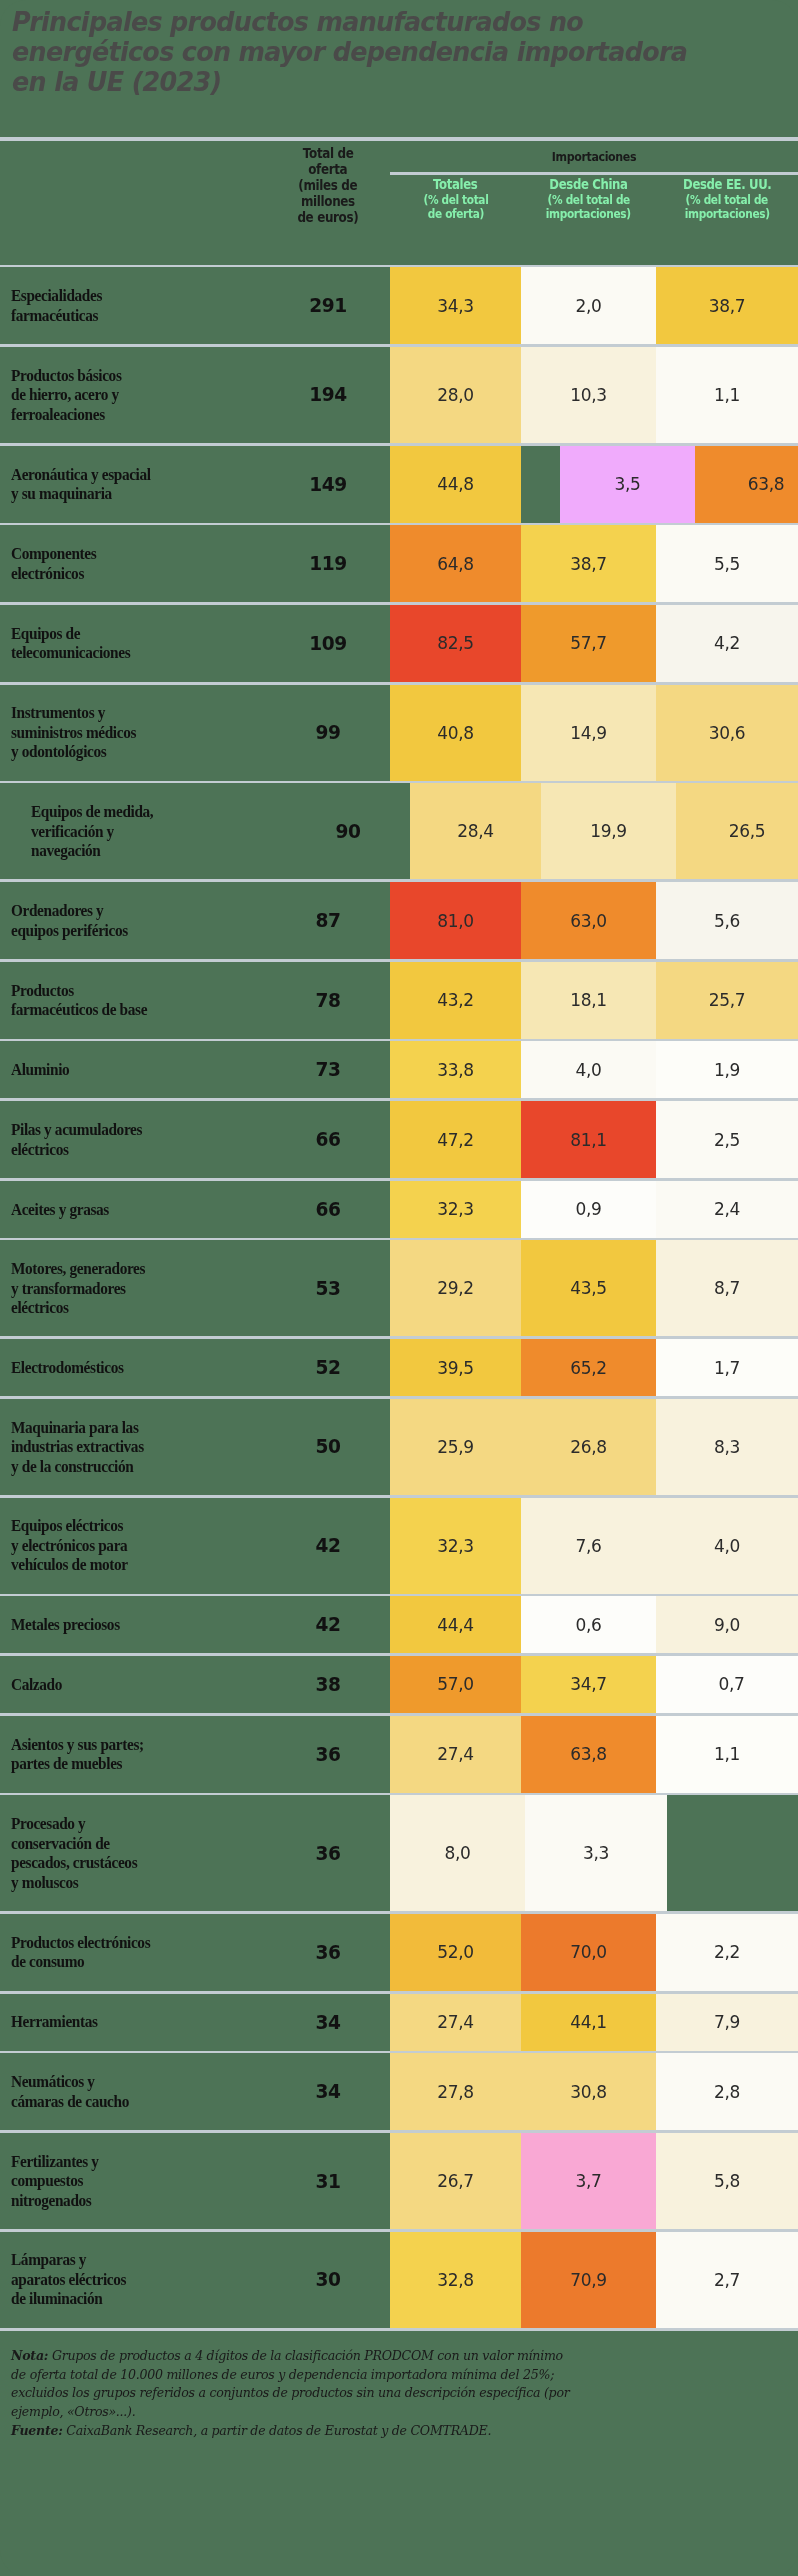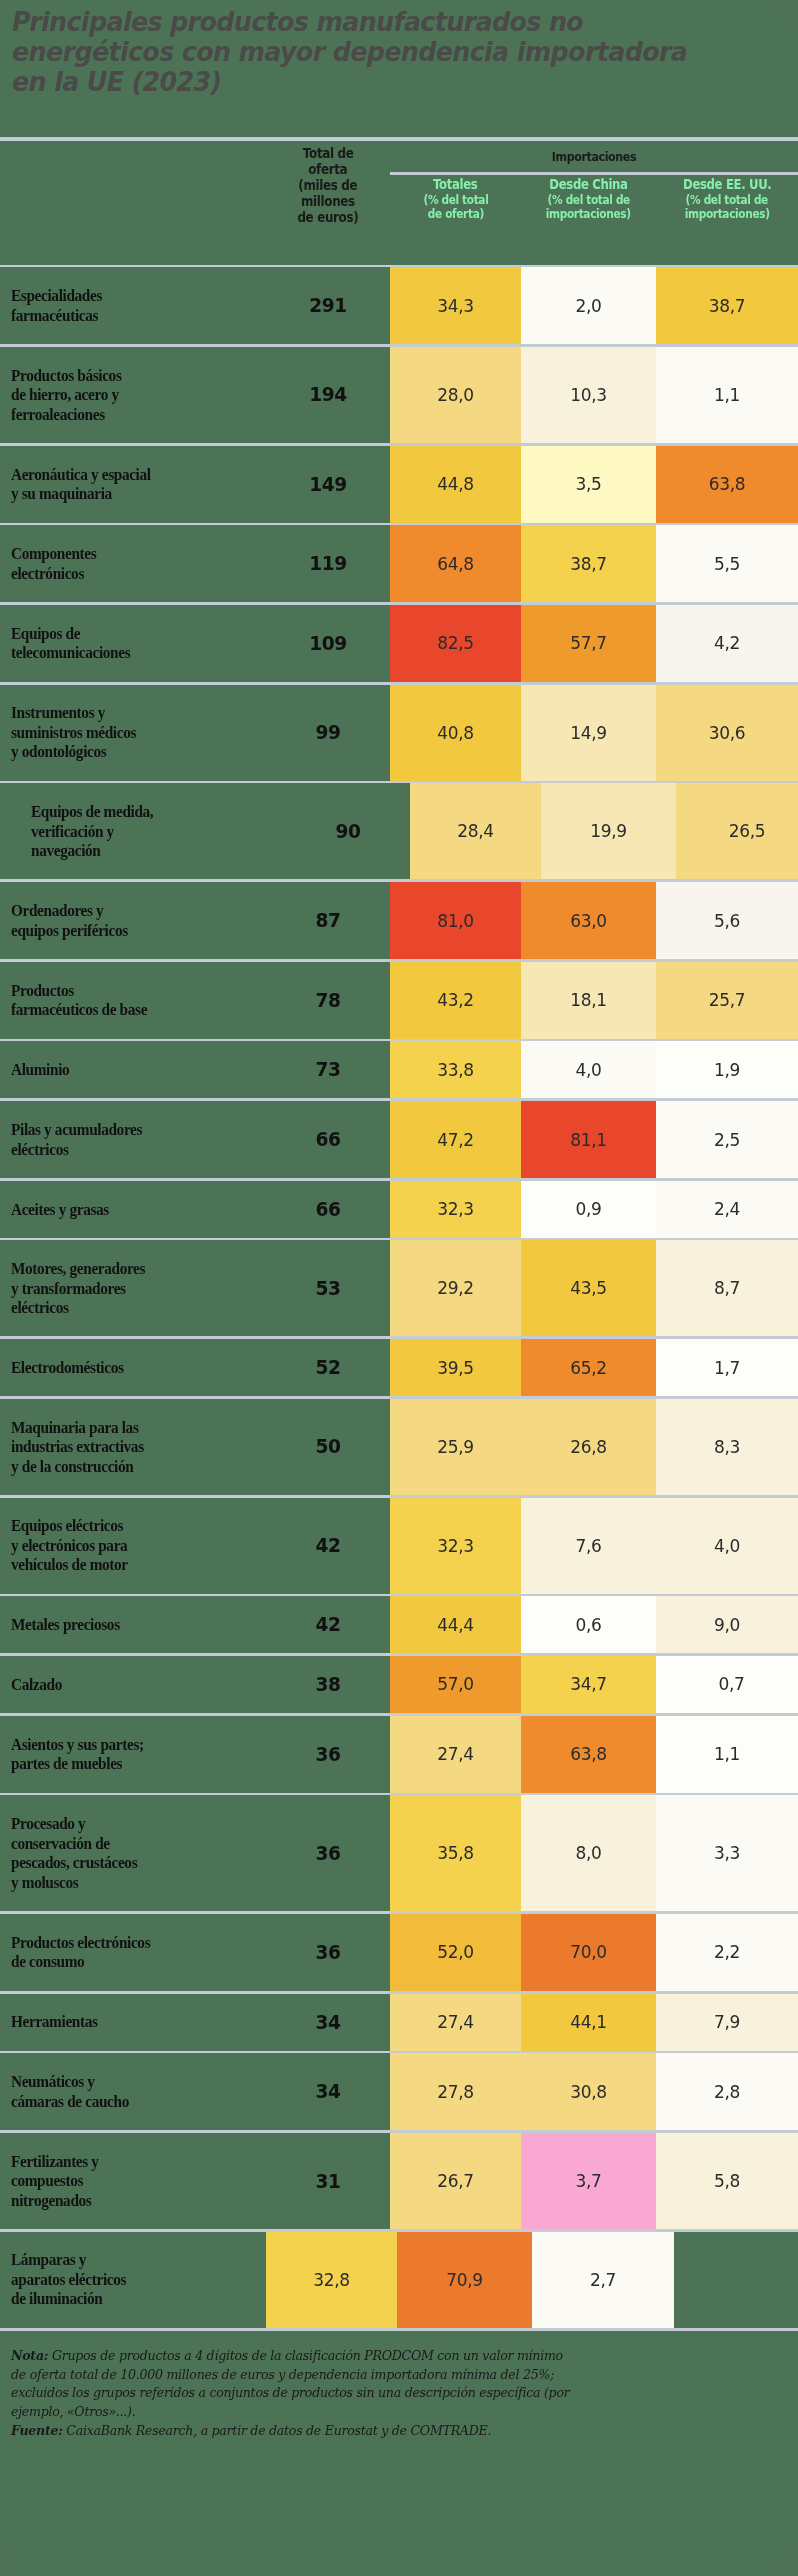--- a/index.html
+++ b/index.html
@@ -271,21 +271,21 @@
         <div class="rule-row"></div>
         <div class="row" style="height: 77px;">
           <div class="c-name name-cell">
             <div>
               <span>Aeronáutica y espacial</span>
               <span>y su maquinaria</span>
             </div>
           </div>
           <div class="c-total total-cell">149</div>
           <div class="c-imp1 val-cell" style="background: rgb(242, 200, 63);">44,8</div>
-          <div class="c-imp2 val-cell" style="background: #fef9c3;">3,5</div>
+          <div class="c-imp2 val-cell" style="background: #f0abfc; margin-left: 39px;">3,5</div>
           <div class="c-imp3 val-cell" style="background: rgb(239, 139, 44);">63,8</div>
         </div>
         <div class="rule-row"></div>
         <div class="row" style="height: 77px;">
           <div class="c-name name-cell">
             <div>
               <span>Componentes</span>
               <span>electrónicos</span>
             </div>
           </div>
@@ -493,21 +493,20 @@
         <div class="row" style="height: 116px;">
           <div class="c-name name-cell">
             <div>
               <span>Procesado y</span>
               <span>conservación de</span>
               <span>pescados, crustáceos</span>
               <span>y moluscos</span>
             </div>
           </div>
           <div class="c-total total-cell">36</div>
-          <div class="c-imp1 val-cell" style="background: rgb(244, 210, 78);">35,8</div>
           <div class="c-imp2 val-cell" style="background: rgb(248, 242, 221);">8,0</div>
           <div class="c-imp3 val-cell" style="background: rgb(251, 250, 244);">3,3</div>
         </div>
         <div class="rule-row"></div>
         <div class="row" style="height: 77px;">
           <div class="c-name name-cell">
             <div>
               <span>Productos electrónicos</span>
               <span>de consumo</span>
             </div>
@@ -558,20 +557,21 @@
         </div>
         <div class="rule-row"></div>
         <div class="row" style="height: 96px;">
           <div class="c-name name-cell">
             <div>
               <span>Lámparas y</span>
               <span>aparatos eléctricos</span>
               <span>de iluminación</span>
             </div>
           </div>
+          <div class="c-total total-cell">30</div>
           <div class="c-imp1 val-cell" style="background: rgb(244, 210, 78);">32,8</div>
           <div class="c-imp2 val-cell" style="background: rgb(236, 122, 44);">70,9</div>
           <div class="c-imp3 val-cell" style="background: rgb(251, 250, 244);">2,7</div>
         </div>
       </div>
 
     <div class="rule-bottom"></div>
   </div>
 
   <div class="footer">

